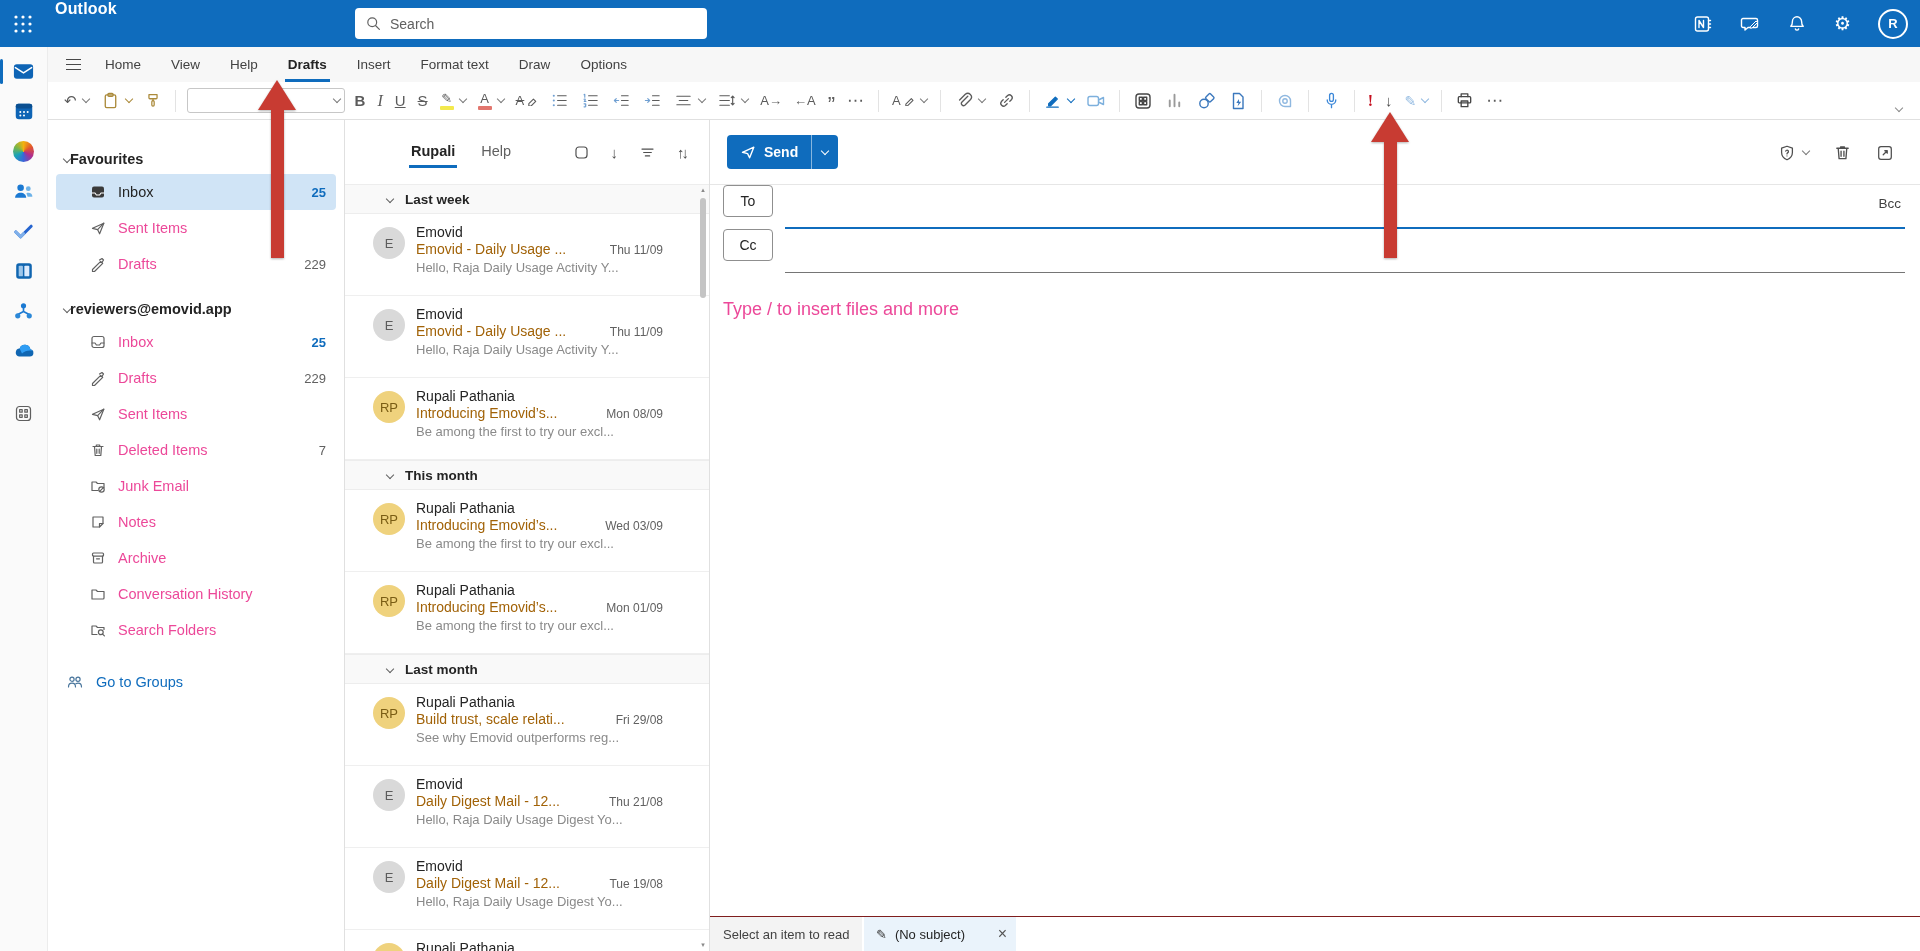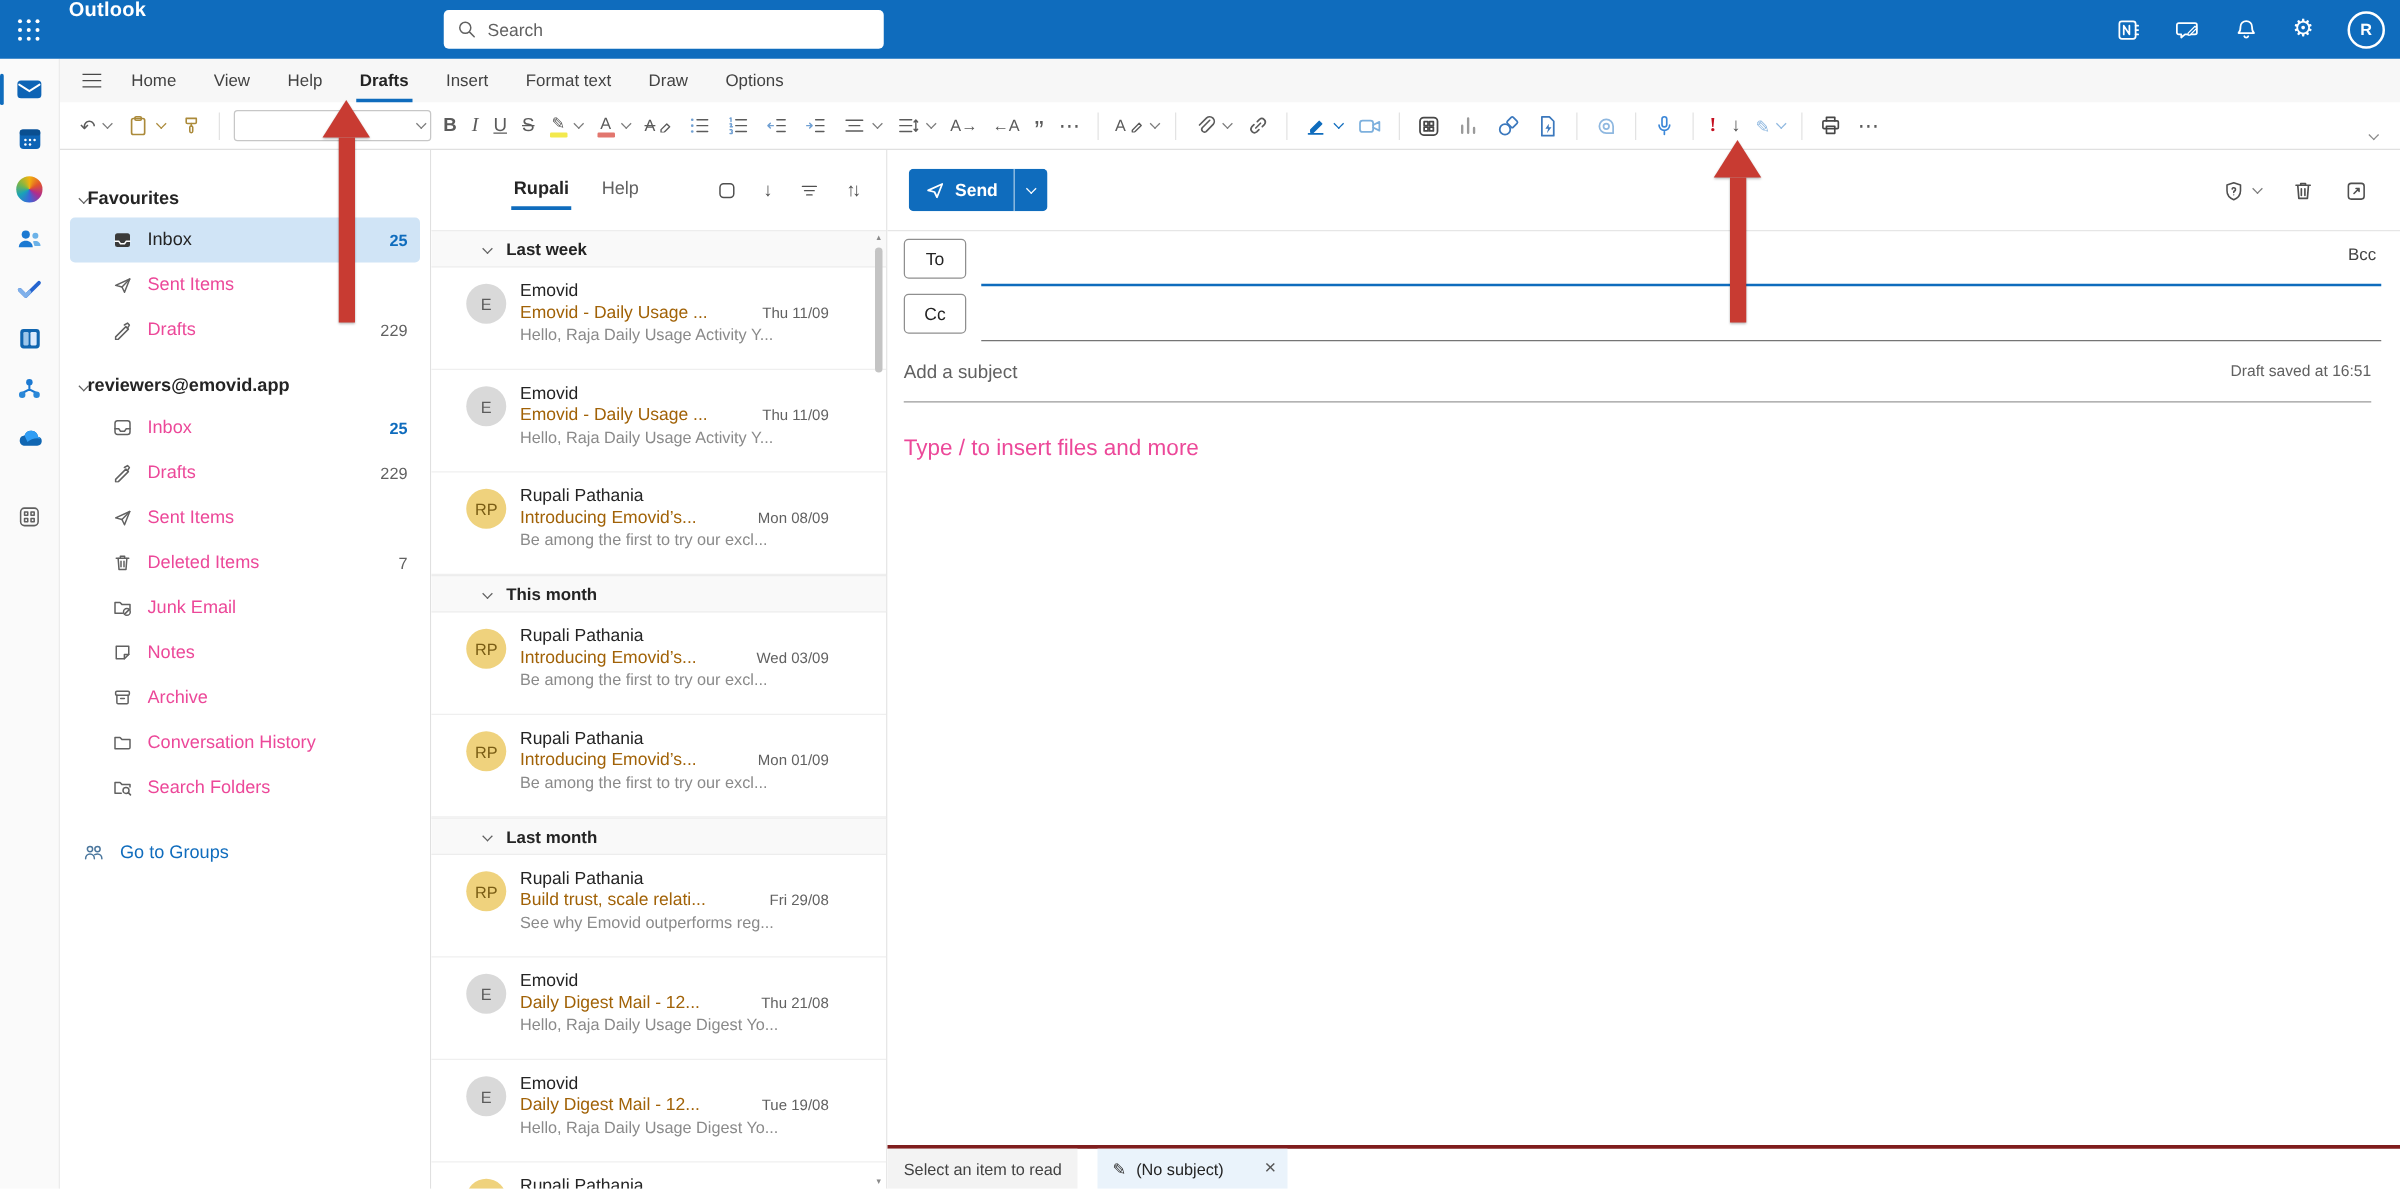--- a/index.html
+++ b/index.html
@@ -121,36 +121,36 @@
   .compose { position:absolute; left:710px; top:120px; right:0; bottom:0; background:#fff; }
   .send-row { height:65px; border-bottom:1px solid #e6e6e6; display:flex; align-items:center; padding-left:17px; position:relative; }
   .send-btn { display:flex; align-items:stretch; height:34px; border-radius:4px; overflow:hidden; cursor:pointer; }
   .send-main { background:var(--accent,#0f6cbd); color:#fff; border:none; display:flex; align-items:center; gap:8px;
     font-size:14px; font-weight:700; padding:0 13px; cursor:pointer; }
   .send-dd { background:var(--accent,#0f6cbd); border:none; border-left:1px solid rgba(255,255,255,.5);
     width:27px; display:flex; align-items:center; justify-content:center; cursor:pointer; }
   .send-dd .chv { border-color:#fff; margin:0 0 2px 0; }
   .compose-hicons { position:absolute; right:26px; top:0; height:65px; display:flex; align-items:center; gap:24px; color:#4f4f4f; }
   .compose-hicons button { background:none; border:none; color:#4f4f4f; display:flex; align-items:center; gap:4px; cursor:pointer; }
-  .addr-row { height:44px; display:flex; align-items:center; padding-left:13px; }
+  .addr-row { height:44px; display:flex; padding-left:13px; }
   .addr-btn { width:50px; height:32px; border:1px solid #8f8f8f; border-radius:4px; background:#fff;
     font-size:14px; color:#242424; cursor:pointer; flex:none; }
   .addr-field { flex:1; align-self:stretch; margin:0 15px 0 12px; display:flex; align-items:center;
     justify-content:flex-end; cursor:text; }
   .to-field { border-bottom:2px solid var(--accent,#0f6cbd); }
   .cc-field { border-bottom:1px solid #757575; }
   .bcc-link { background:none; border:none; color:#424242; font-size:13.5px; padding:0 4px 6px 0; cursor:pointer; }
   .subject-row { height:49px; margin:0 23px 0 13px; border-bottom:1px solid #9a9a9a;
     display:flex; align-items:center; justify-content:space-between; cursor:text; }
   .subject-ph { font-size:15px; color:#616161; }
   .draft-status { font-size:12.5px; color:#616161; }
   .body-area { padding:26px 0 0 13px; cursor:text; height:560px; }
   .body-ph { font-size:18px; color:#ec4899; }
   .bottombar { position:absolute; left:0; right:0; bottom:0; height:35px; background:#fff;
-    border-top:3px solid #7f1d1d; display:flex; align-items:stretch; gap:16px; }
+    border-top:1px solid #7f1d1d; display:flex; align-items:stretch; gap:2px; }
   .btab-read { width:152px; background:#f3f3f3; display:flex; align-items:center; padding-left:13px;
     font-size:13px; color:#424242; border:none; cursor:pointer; }
   .btab-draft { width:152px; background:#eaf3fb; display:flex; align-items:center; gap:8px; padding:0 9px 0 12px;
     border:none; cursor:pointer; }
   .btab-draft .pencil { font-size:13px; color:#333; }
   .btab-draft .dlabel { font-size:13px; color:#242424; flex:1; text-align:left; }
   .btab-draft .x { font-size:16px; color:#555; line-height:1; }
 
   
   .arrow { position:absolute; width:38px; z-index:60; filter:drop-shadow(0 1px 1px rgba(0,0,0,.3)); pointer-events:none; }
@@ -831,24 +831,20 @@
       <button class="addr-btn">To</button>
       <div class="addr-field to-field">
         <button class="bcc-link">Bcc</button>
       </div>
     </div>
     <div class="addr-row">
       <button class="addr-btn">Cc</button>
       <div class="addr-field cc-field"></div>
     </div>
 
-    <div class="subject-row">
-      <span class="subject-ph">Add a subject</span>
-      <span class="draft-status">Draft saved at 16:51</span>
-    </div>
 
     <div class="body-area">
       <span class="body-ph">Type / to insert files and more</span>
     </div>
 
     <div class="bottombar">
       <button class="btab-read">Select an item to read</button>
       <button class="btab-draft">
         <span class="pencil">✎</span>
         <span class="dlabel">(No subject)</span>

